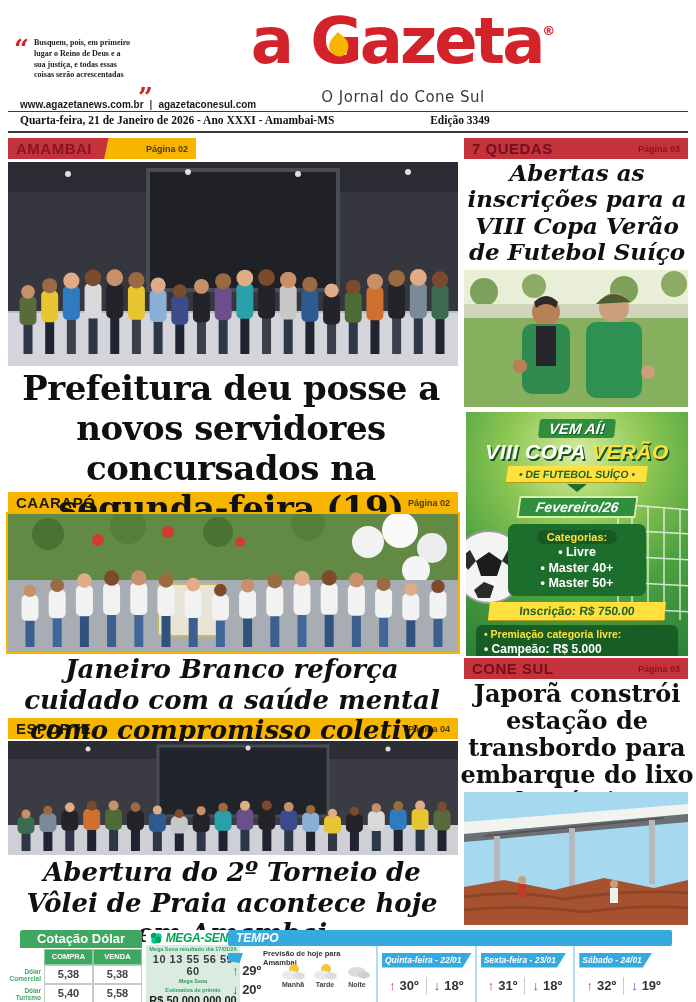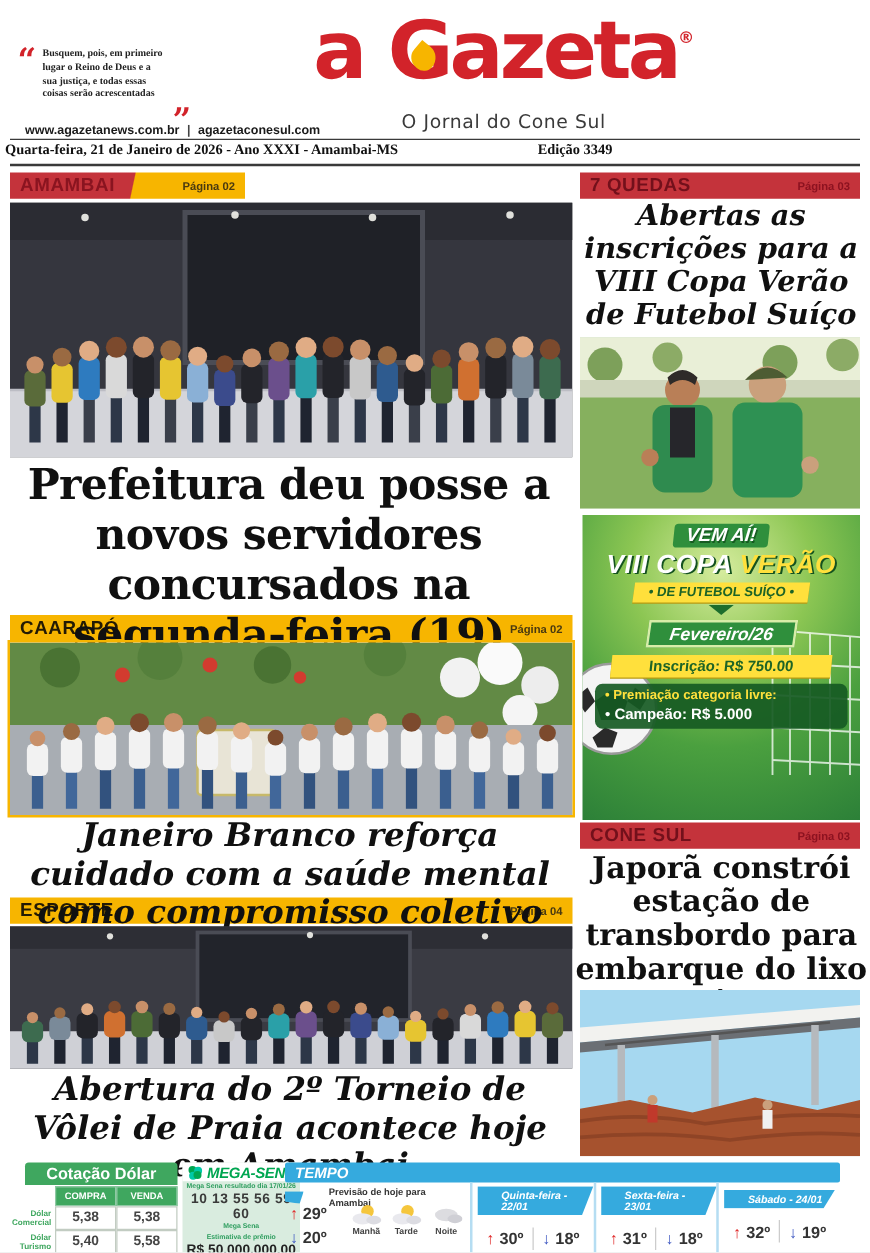--- a/index.html
+++ b/index.html
@@ -17,21 +17,21 @@
   .logo-g::after{content:"";position:absolute;width:20px;height:20px;background:#f7b500;
         border-radius:0 80% 60% 70%;transform:rotate(40deg);left:19px;top:30px;}
   .logo-reg{font-size:13px;vertical-align:28px;letter-spacing:0;}
   .tagline{position:absolute;left:150px;right:40px;top:88px;text-align:center;
         font:15px "DejaVu Sans",sans-serif;color:#3a3a3a;letter-spacing:0.5px;}
   .urls{position:absolute;left:20px;top:99px;font:bold 10px "Liberation Sans",sans-serif;color:#1a1a1a;}
   .urls .sep{margin:0 6px;color:#444;}
   .rule{position:absolute;left:8px;right:8px;background:#3a3a3a;}
   .rule1{top:111px;height:1px;}
   .rule2{top:131px;height:2px;}
-  .dateline{position:absolute;left:4px;top:114px;font:bold 11.5px "Liberation Serif",serif;color:#111;}
+  .dateline{position:absolute;left:20px;top:114px;font:bold 11.5px "Liberation Serif",serif;color:#111;}
   .edition{position:absolute;left:400px;width:120px;top:114px;text-align:center;
         font:bold 11.5px "Liberation Serif",serif;color:#111;}
 
   
   .bar{position:absolute;height:21px;display:flex;align-items:center;}
   .bar-red{background:#c4333b;}
   .bar-yellow{background:#f7b500;}
   .bar-label{font-weight:bold;font-size:15px;letter-spacing:0.5px;padding-left:8px;font-family:"Liberation Sans",sans-serif;}
   .bar-red .bar-label{color:#73101b;}
   .bar-yellow .bar-label{color:#231a04;}
@@ -115,21 +115,21 @@
   .today-label{display:flex;align-items:center;gap:20px;font:bold 7.5px "Liberation Sans",sans-serif;color:#333;}
   .flag{width:15px;height:10px;background:#35aade;clip-path:polygon(0 0,100% 0,78% 100%,0 82%);}
   .today-temps{position:absolute;left:4px;top:16px;}
   .temp-line{font:bold 13px/1.45 "Liberation Sans",sans-serif;color:#333;}
   .up{color:#e02b2b;font-weight:bold;}
   .down{color:#3b55c0;font-weight:bold;}
   .today-icons{position:absolute;left:52px;top:16px;display:flex;gap:6px;}
   .wicon{text-align:center;font:bold 7px "Liberation Sans",sans-serif;color:#444;}
   .tempo-day{width:98px;border-left:2px solid #b5ddf2;padding-top:3px;}
   .day-badge{margin-left:4px;display:inline-block;background:#35aade;color:#fff;
-      font:bold italic 8.5px/1 "Liberation Sans",sans-serif;padding:3px 10px 3px 19px;
+      font:bold italic 8.5px/1 "Liberation Sans",sans-serif;padding:3px 10px 3px 3px;
       clip-path:polygon(0 0,100% 0,calc(100% - 9px) 100%,0 100%);}
   .day-temps{margin-top:9px;display:flex;align-items:center;justify-content:center;
       font:bold 13px "Liberation Sans",sans-serif;color:#333;gap:4px;}
   .day-pipe{width:1px;height:18px;background:#ccc;margin:0 3px;}
 </style>
 </head>
 <body>
 
 <div class="page">
 
@@ -447,20 +447,26 @@
       <polygon points="10,30 20,22 26,33 18,42" fill="#2a2a2a"></polygon>
       <polygon points="58,22 68,30 62,40 52,33" fill="#2a2a2a"></polygon>
       <polygon points="24,62 34,54 44,58 40,70 28,70" fill="#2a2a2a"></polygon>
     </svg>
     <div class="ad-inner">
       <div><span class="ad-vem">VEM AÍ!</span></div>
       <div class="ad-title"><span>VIII COPA </span><span class="verao">VERÃO</span></div>
       <div><span class="ad-ribbon">• DE FUTEBOL SUÍÇO •</span></div>
       <div class="ad-tri"></div>
       <div><span class="ad-date">Fevereiro/26</span></div>
+      <div class="ad-cat">
+        <span class="ad-cat-title">Categorias:</span>
+        <div class="ad-cat-item">• Livre</div>
+        <div class="ad-cat-item">• Master 40+</div>
+        <div class="ad-cat-item">• Master 50+</div>
+      </div>
       <div class="ad-insc">Inscrição: R$ 750.00</div>
       <div class="ad-prem">
         <div class="ad-prem-title">• Premiação categoria livre:</div>
         <div class="ad-prem-item">• Campeão: R$ 5.000</div>
 
       </div>
 
     </div>
   </div>
 

